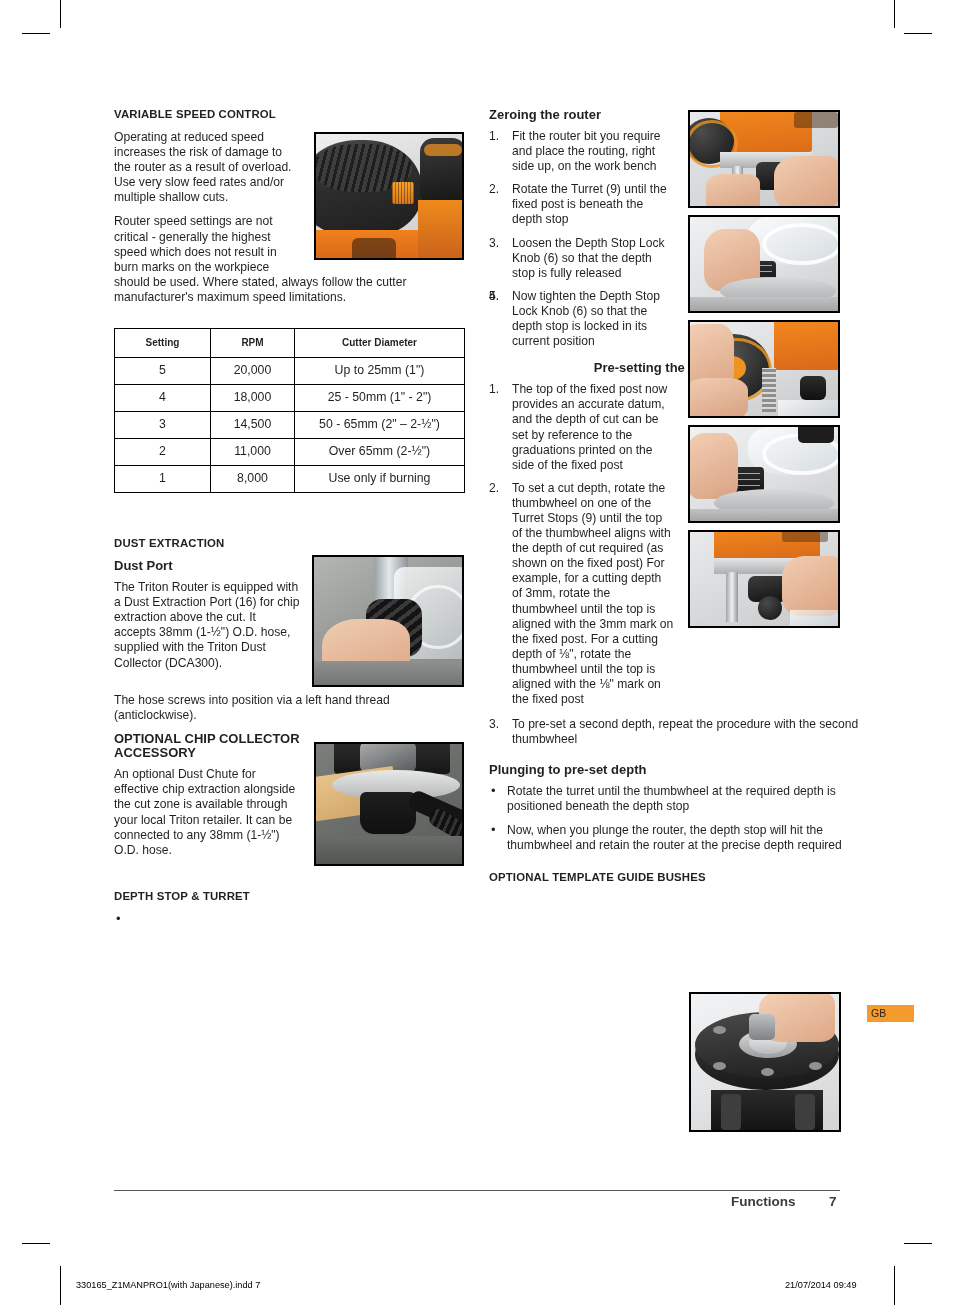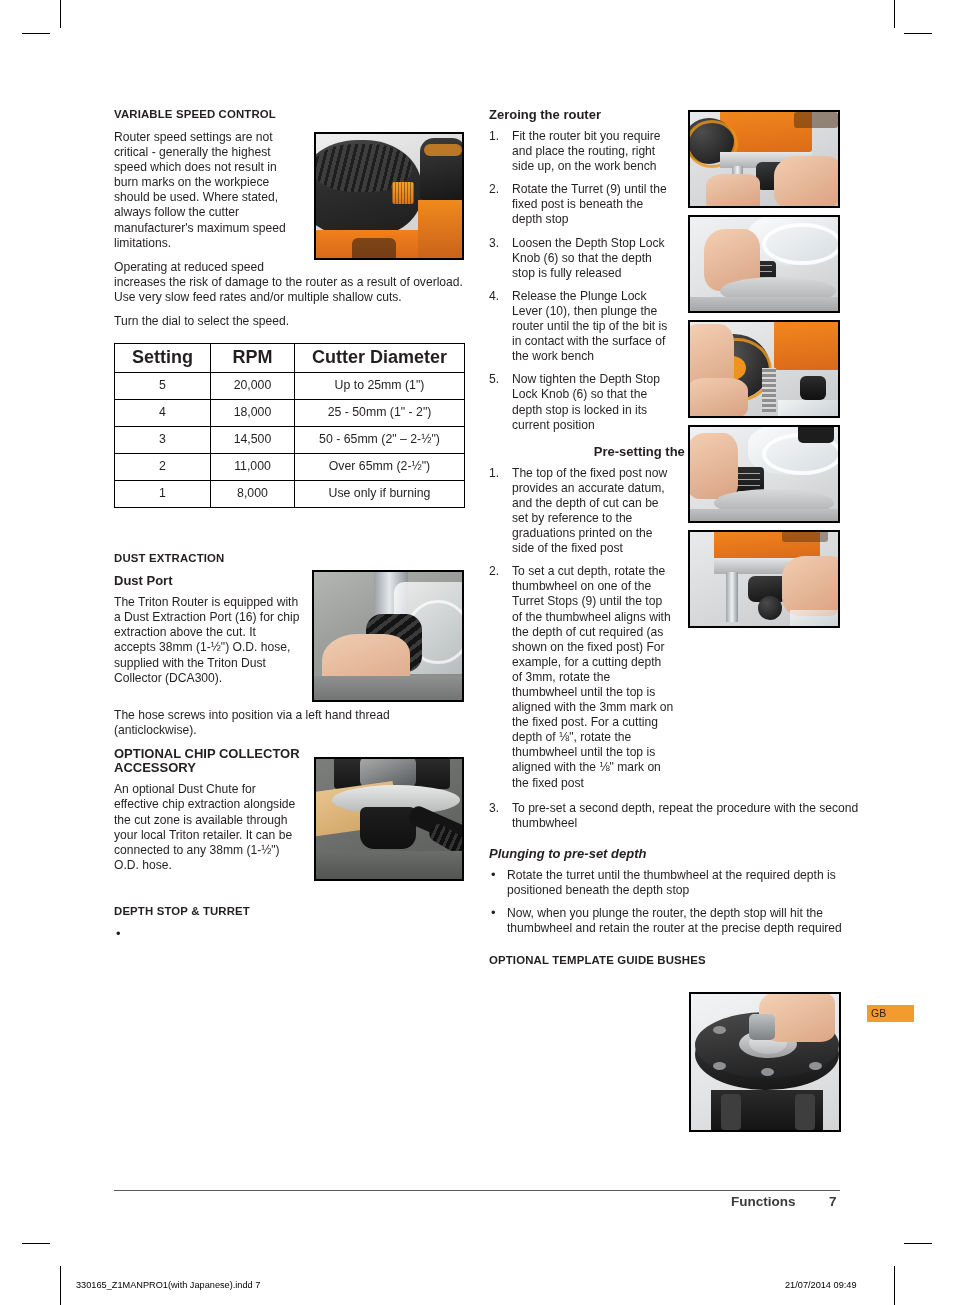--- a/index.html
+++ b/index.html
@@ -49,21 +49,21 @@
 
   
   table.spec{
     border-collapse:collapse;width:350px;margin:6px 0 0 0;
     table-layout:fixed;
   }
   table.spec td,table.spec th{
     border:1.6px solid #000;text-align:center;
     font-size:12.3px;padding:5px 2px 6px 2px;line-height:15px;
   }
-  table.spec th{font-weight:bold;font-size:18px;padding:6px 2px 7px 2px;}
+  table.spec th{font-weight:bold;font-size:10px;padding:6px 2px 7px 2px;}
   table.spec col.c1{width:96px;}
   table.spec col.c2{width:84px;}
   table.spec col.c3{width:170px;}
 
   
   ol.num,ul.bul{margin:0 0 10px 0;padding:0;list-style:none;}
   ol.num>li{
     position:relative;padding-left:23px;font-size:12.1px;line-height:15.1px;
     margin-bottom:8px;
   }
@@ -129,24 +129,23 @@
       <div class="sp-body" style="left:-4px;top:10px;width:100px;height:48px;border-radius:50%/60%;background:repeating-linear-gradient(104deg,#1a1a1a 0 3px,#3f3f3f 3px 7px);opacity:.85;"></div>
       <div class="sp-body" style="left:76px;top:48px;width:22px;height:22px;border-radius:3px;background:linear-gradient(180deg,#f6a22b,#d8761a);"></div>
       <div class="sp-body" style="left:76px;top:48px;width:22px;height:22px;border-radius:3px;background:repeating-linear-gradient(90deg,rgba(0,0,0,.35) 0 1px,transparent 1px 3px);"></div>
       <div class="sp-body" style="left:0;top:96px;width:150px;height:32px;background:linear-gradient(180deg,#f0811b,#d7661a);"></div>
       <div class="sp-body" style="left:36px;top:104px;width:44px;height:26px;background:#241a12;border-radius:6px;opacity:.55;"></div>
       <div class="sp-body" style="left:104px;top:4px;width:46px;height:64px;border-radius:14px 14px 6px 6px;background:linear-gradient(170deg,#3b3b3b,#161616);"></div>
       <div class="sp-body" style="left:108px;top:10px;width:38px;height:12px;border-radius:8px;background:#e08a22;opacity:.8;"></div>
       <div class="sp-body" style="left:102px;top:66px;width:48px;height:62px;background:linear-gradient(180deg,#ef8a1d,#c8601a);"></div>
     </div>
 
+    <p>Operating at reduced speed increases the risk of damage to the router as a result of overload. Use very slow feed rates and/or multiple shallow cuts.</p>
     <p>Router speed settings are not critical - generally the highest speed which does not result in burn marks on the workpiece should be used. Where stated, always follow the cutter manufacturer's maximum speed limitations.</p>
-    <p>Operating at reduced speed increases the risk of damage to the router as a result of overload. Use very slow feed rates and/or multiple shallow cuts.</p>
     <div style="clear:both;"></div>
-    <p>Turn the dial to select the speed.</p>
 
     <table class="spec" style="margin-top:14px;">
       <colgroup>
           <col class="c1">
           <col class="c2">
           <col class="c3">
         </colgroup>
       <thead>
         <tr>
           <th>Setting</th>
@@ -228,38 +227,38 @@
 
     <h3 class="sub">Zeroing the router</h3>
     <ol class="num narrow">
       <li><span class="n">1.</span>
         <span>Fit the router bit you require and place the routing, right side up, on the work bench</span></li>
       <li><span class="n">2.</span>
         <span>Rotate the Turret (9) until the fixed post is beneath the depth stop</span></li>
       <li><span class="n">3.</span>
         <span>Loosen the Depth Stop Lock Knob (6) so that the depth stop is fully released</span></li>
       <li><span class="n">4.</span>
-        <span>Release the Plunge Lock Lever (10), then plunge the router until the tip of the bit is in contact with the surface of the work bench</span></li>
+        </li>
       <li><span class="n">5.</span>
         <span>Now tighten the Depth Stop Lock Knob (6) so that the depth stop is locked in its current position</span></li>
     </ol>
 
     <h3 class="sub" style="margin-top:12px;text-align:center;">Pre-setting the cut depths</h3>
     <ol class="num narrow">
       <li><span class="n">1.</span>
         <span>The top of the fixed post now provides an accurate datum, and the depth of cut can be set by reference to the graduations printed on the side of the fixed post</span></li>
       <li><span class="n">2.</span>
         <span>To set a cut depth, rotate the thumbwheel on one of the Turret Stops (9) until the top of the thumbwheel aligns with the depth of cut required (as shown on the fixed post) For example, for a cutting depth of 3mm, rotate the thumbwheel until the top is aligned with the 3mm mark on the fixed post. For a cutting depth of ⅛", rotate the thumbwheel until the top is aligned with the ⅛" mark on the fixed post</span></li>
     </ol>
     <ol class="num wide">
       <li><span class="n">3.</span>
         <span>To pre-set a second depth, repeat the procedure with the second thumbwheel</span></li>
     </ol>
 
-    <h3 class="sub" style="margin-top:16px;font-style:italic;">Plunging to pre-set depth</h3>
+    <h3 class="sub" style="margin-top:16px;">Plunging to pre-set depth</h3>
     <ul class="bul wide">
       <li><span class="b">•</span>
         <span>Rotate the turret until the thumbwheel at the required depth is positioned beneath the depth stop</span></li>
       <li><span class="b">•</span>
         <span>Now, when you plunge the router, the depth stop will hit the thumbwheel and retain the router at the precise depth required</span></li>
     </ul>
 
     <h2 class="sec" style="margin-top:18px;">OPTIONAL TEMPLATE GUIDE BUSHES</h2>
   </div>
 

